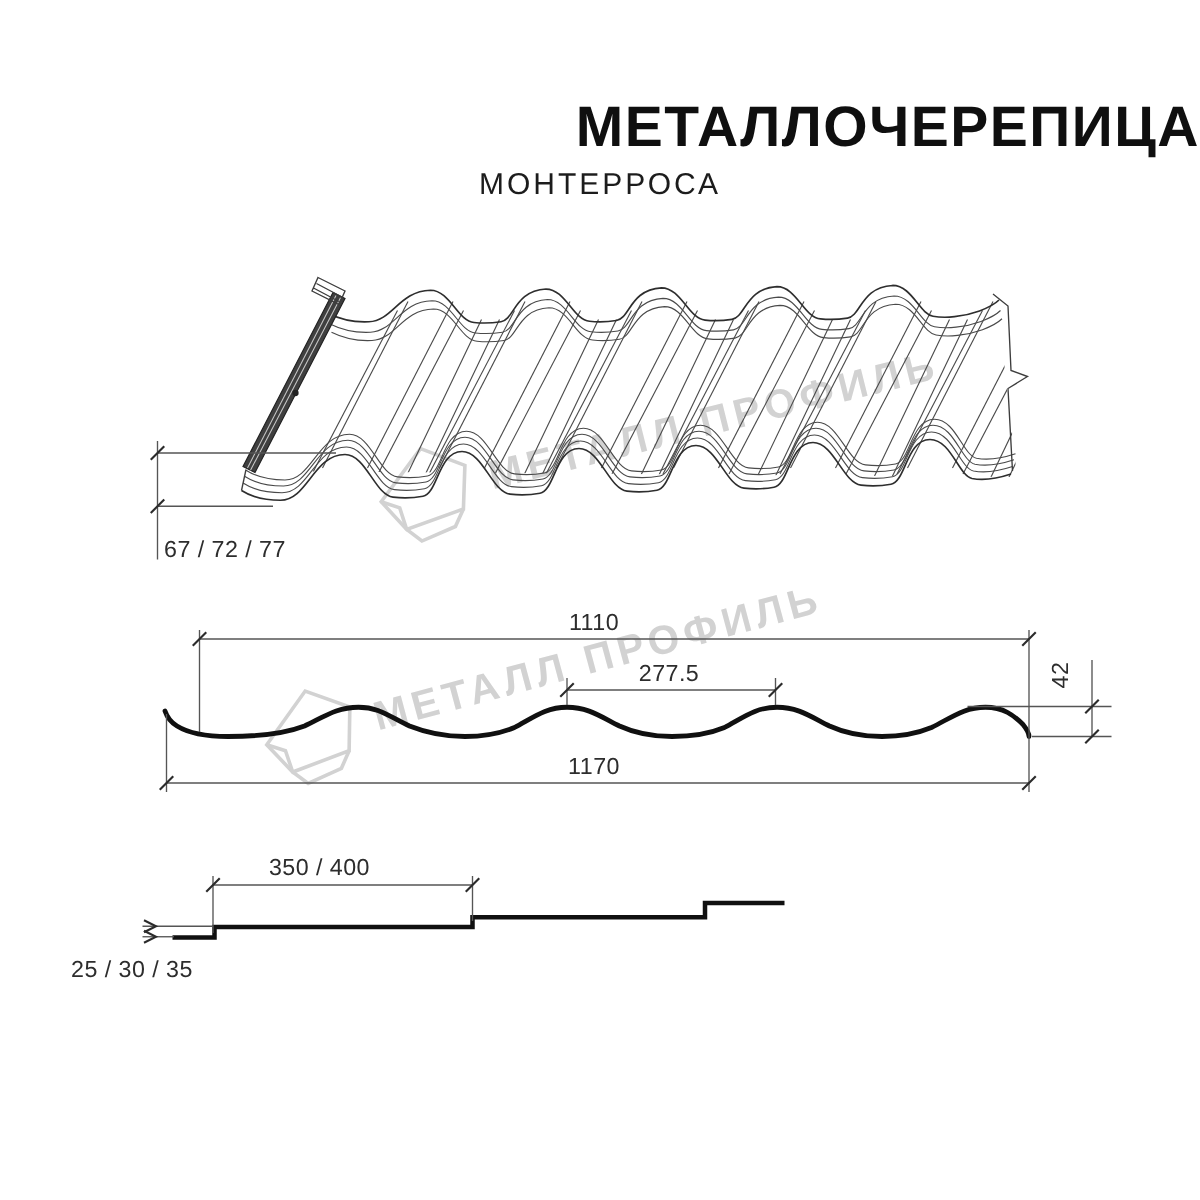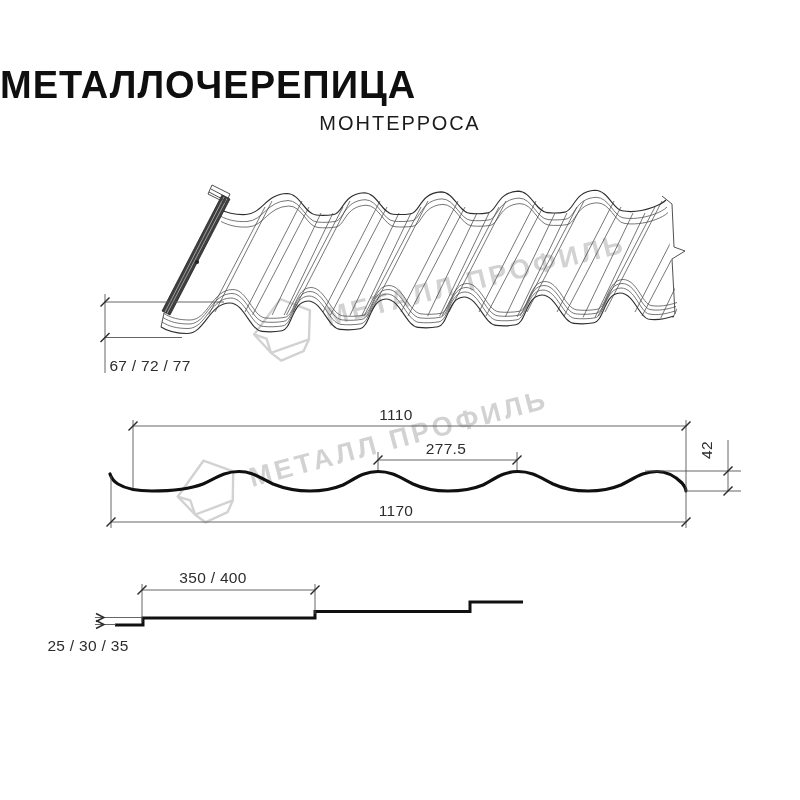--- a/index.html
+++ b/index.html
@@ -11,21 +11,21 @@
   html,body{margin:0;padding:0;background:#ffffff;}
   .page{
     position:relative;
     width:800px;height:800px;
     background:#ffffff;
     overflow:hidden;
     font-family:"Liberation Sans", sans-serif;
   }
   .title{
     position:absolute;top:64px;left:0;width:100%;
-    text-align:left;
+    text-align:right;
     font-size:38px;font-weight:700;letter-spacing:1px;
     color:#0f0f0f;
   }
   .subtitle{
     position:absolute;top:112px;left:0;width:100%;
     text-align:center;
     font-size:20px;font-weight:500;letter-spacing:2px;
     color:#1c1c1c;
   }
   svg{position:absolute;top:0;left:0;}

